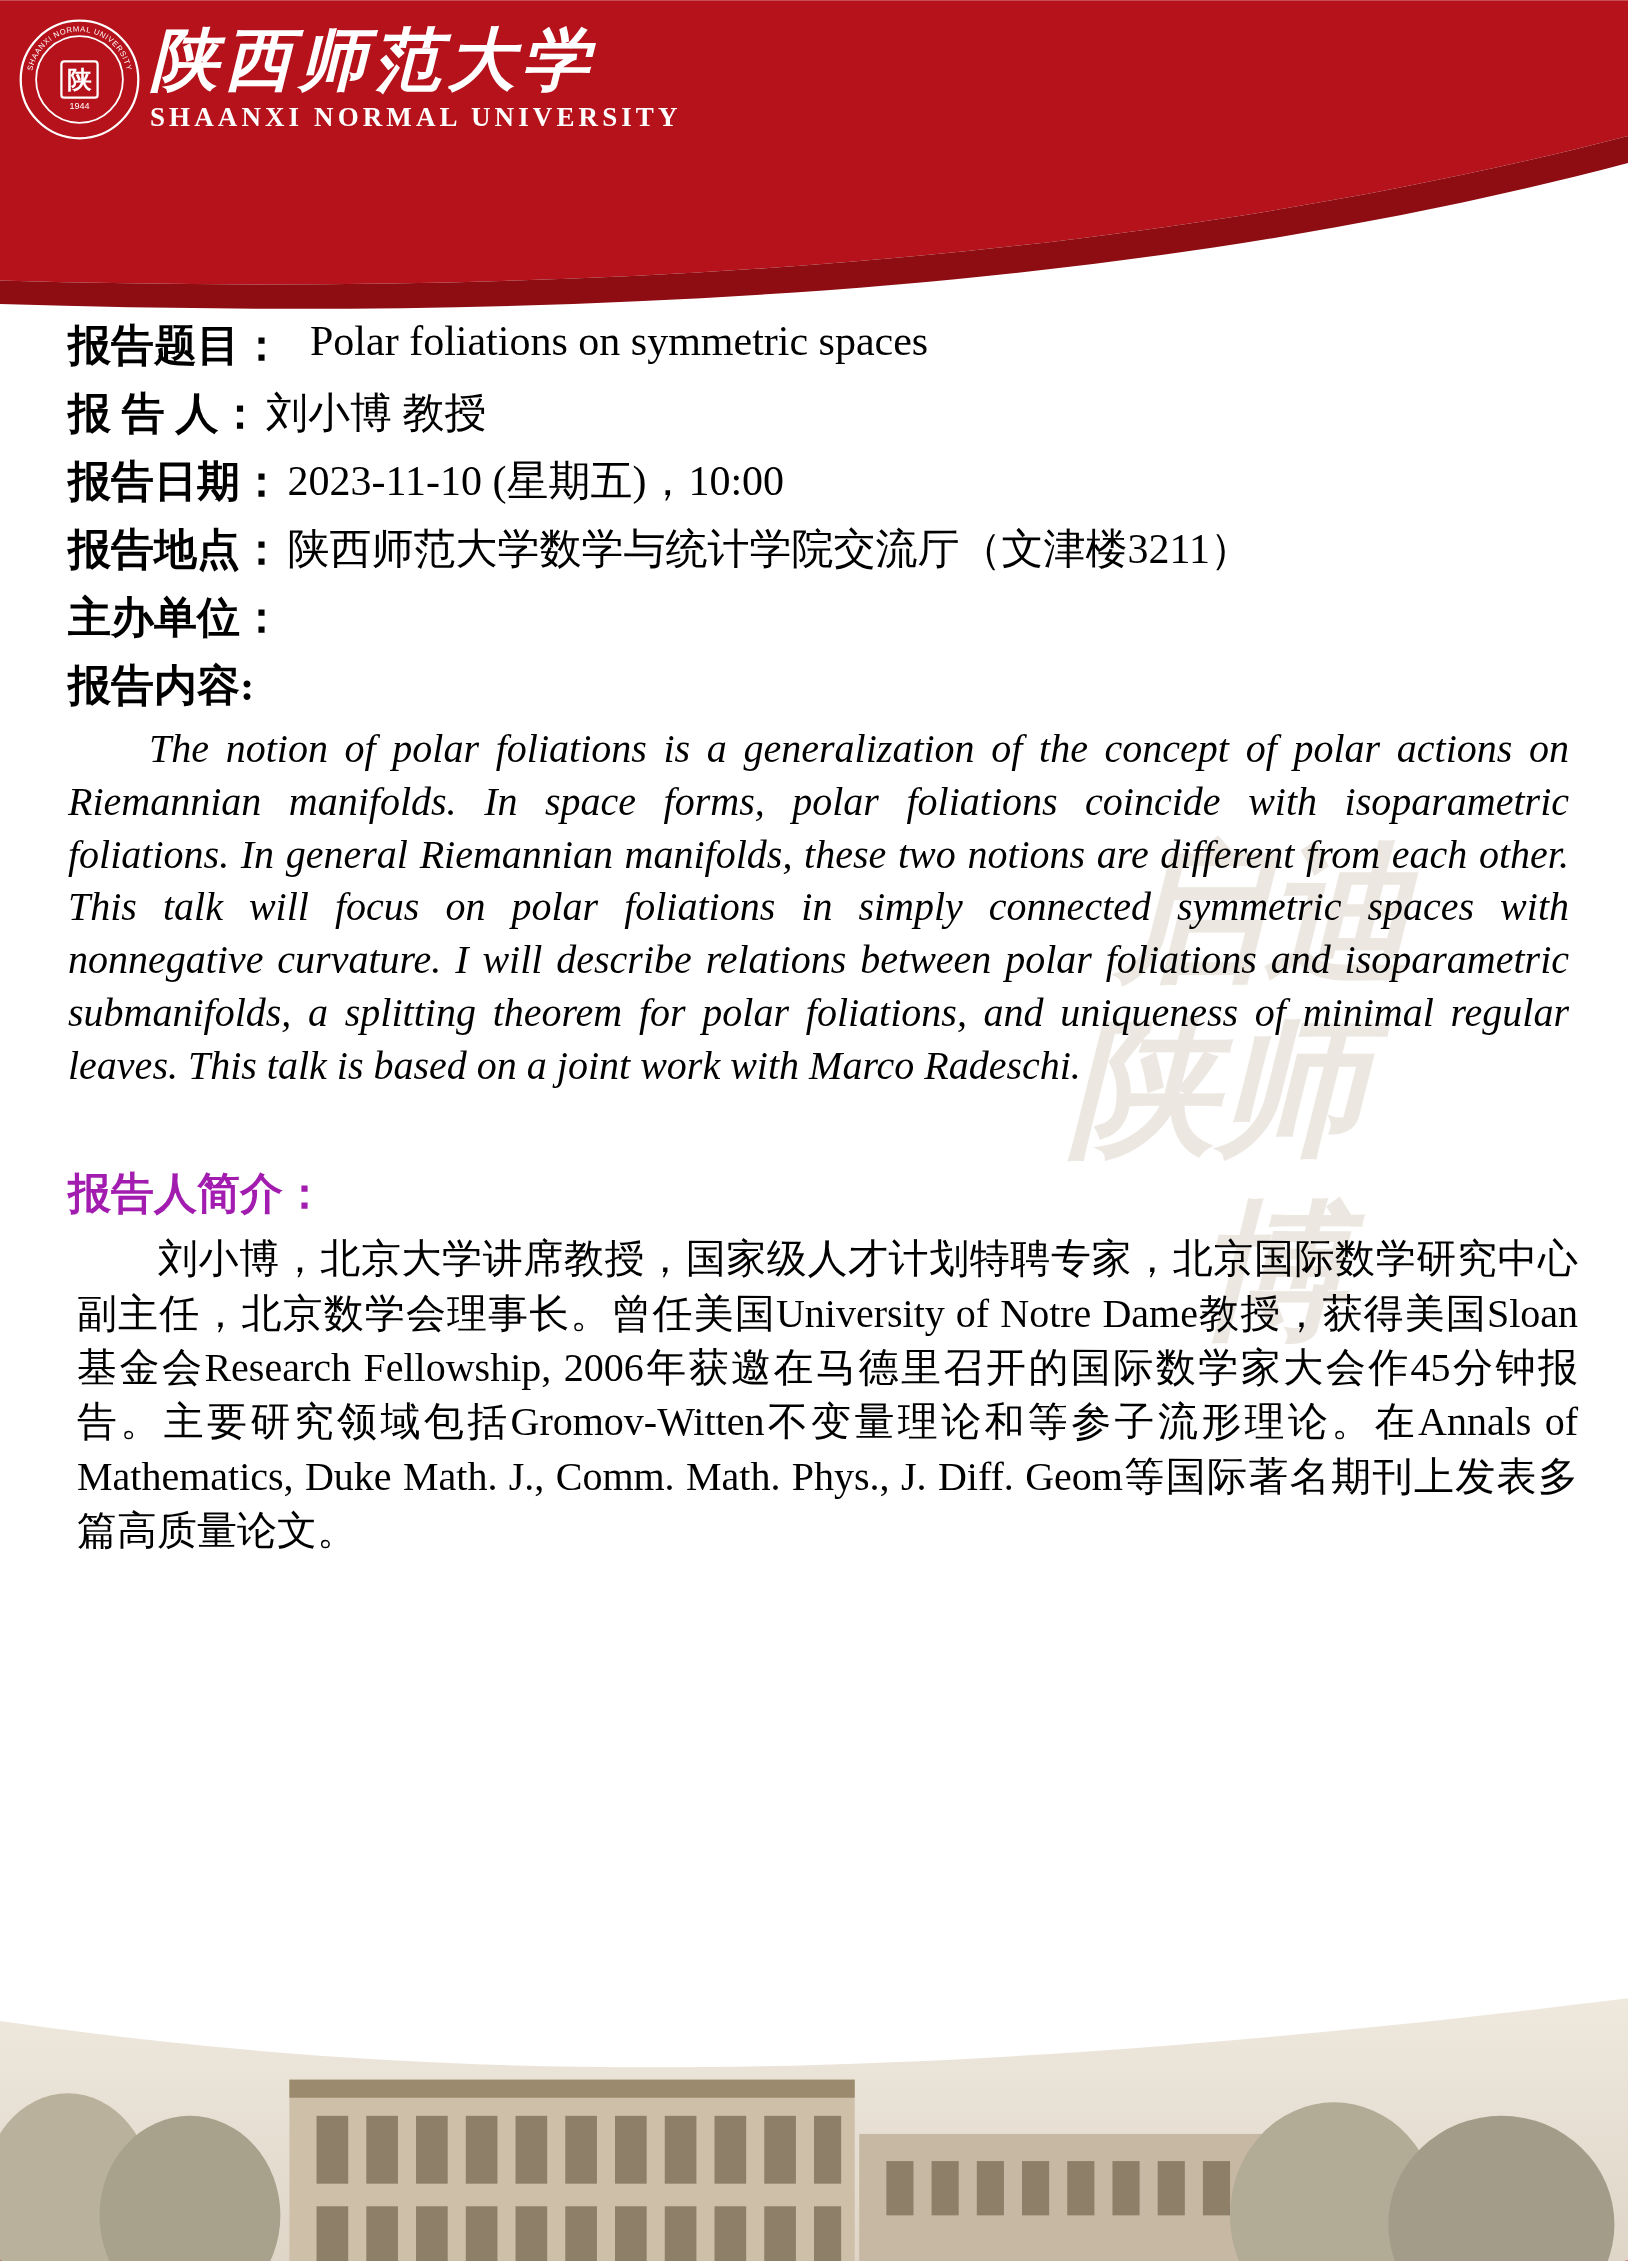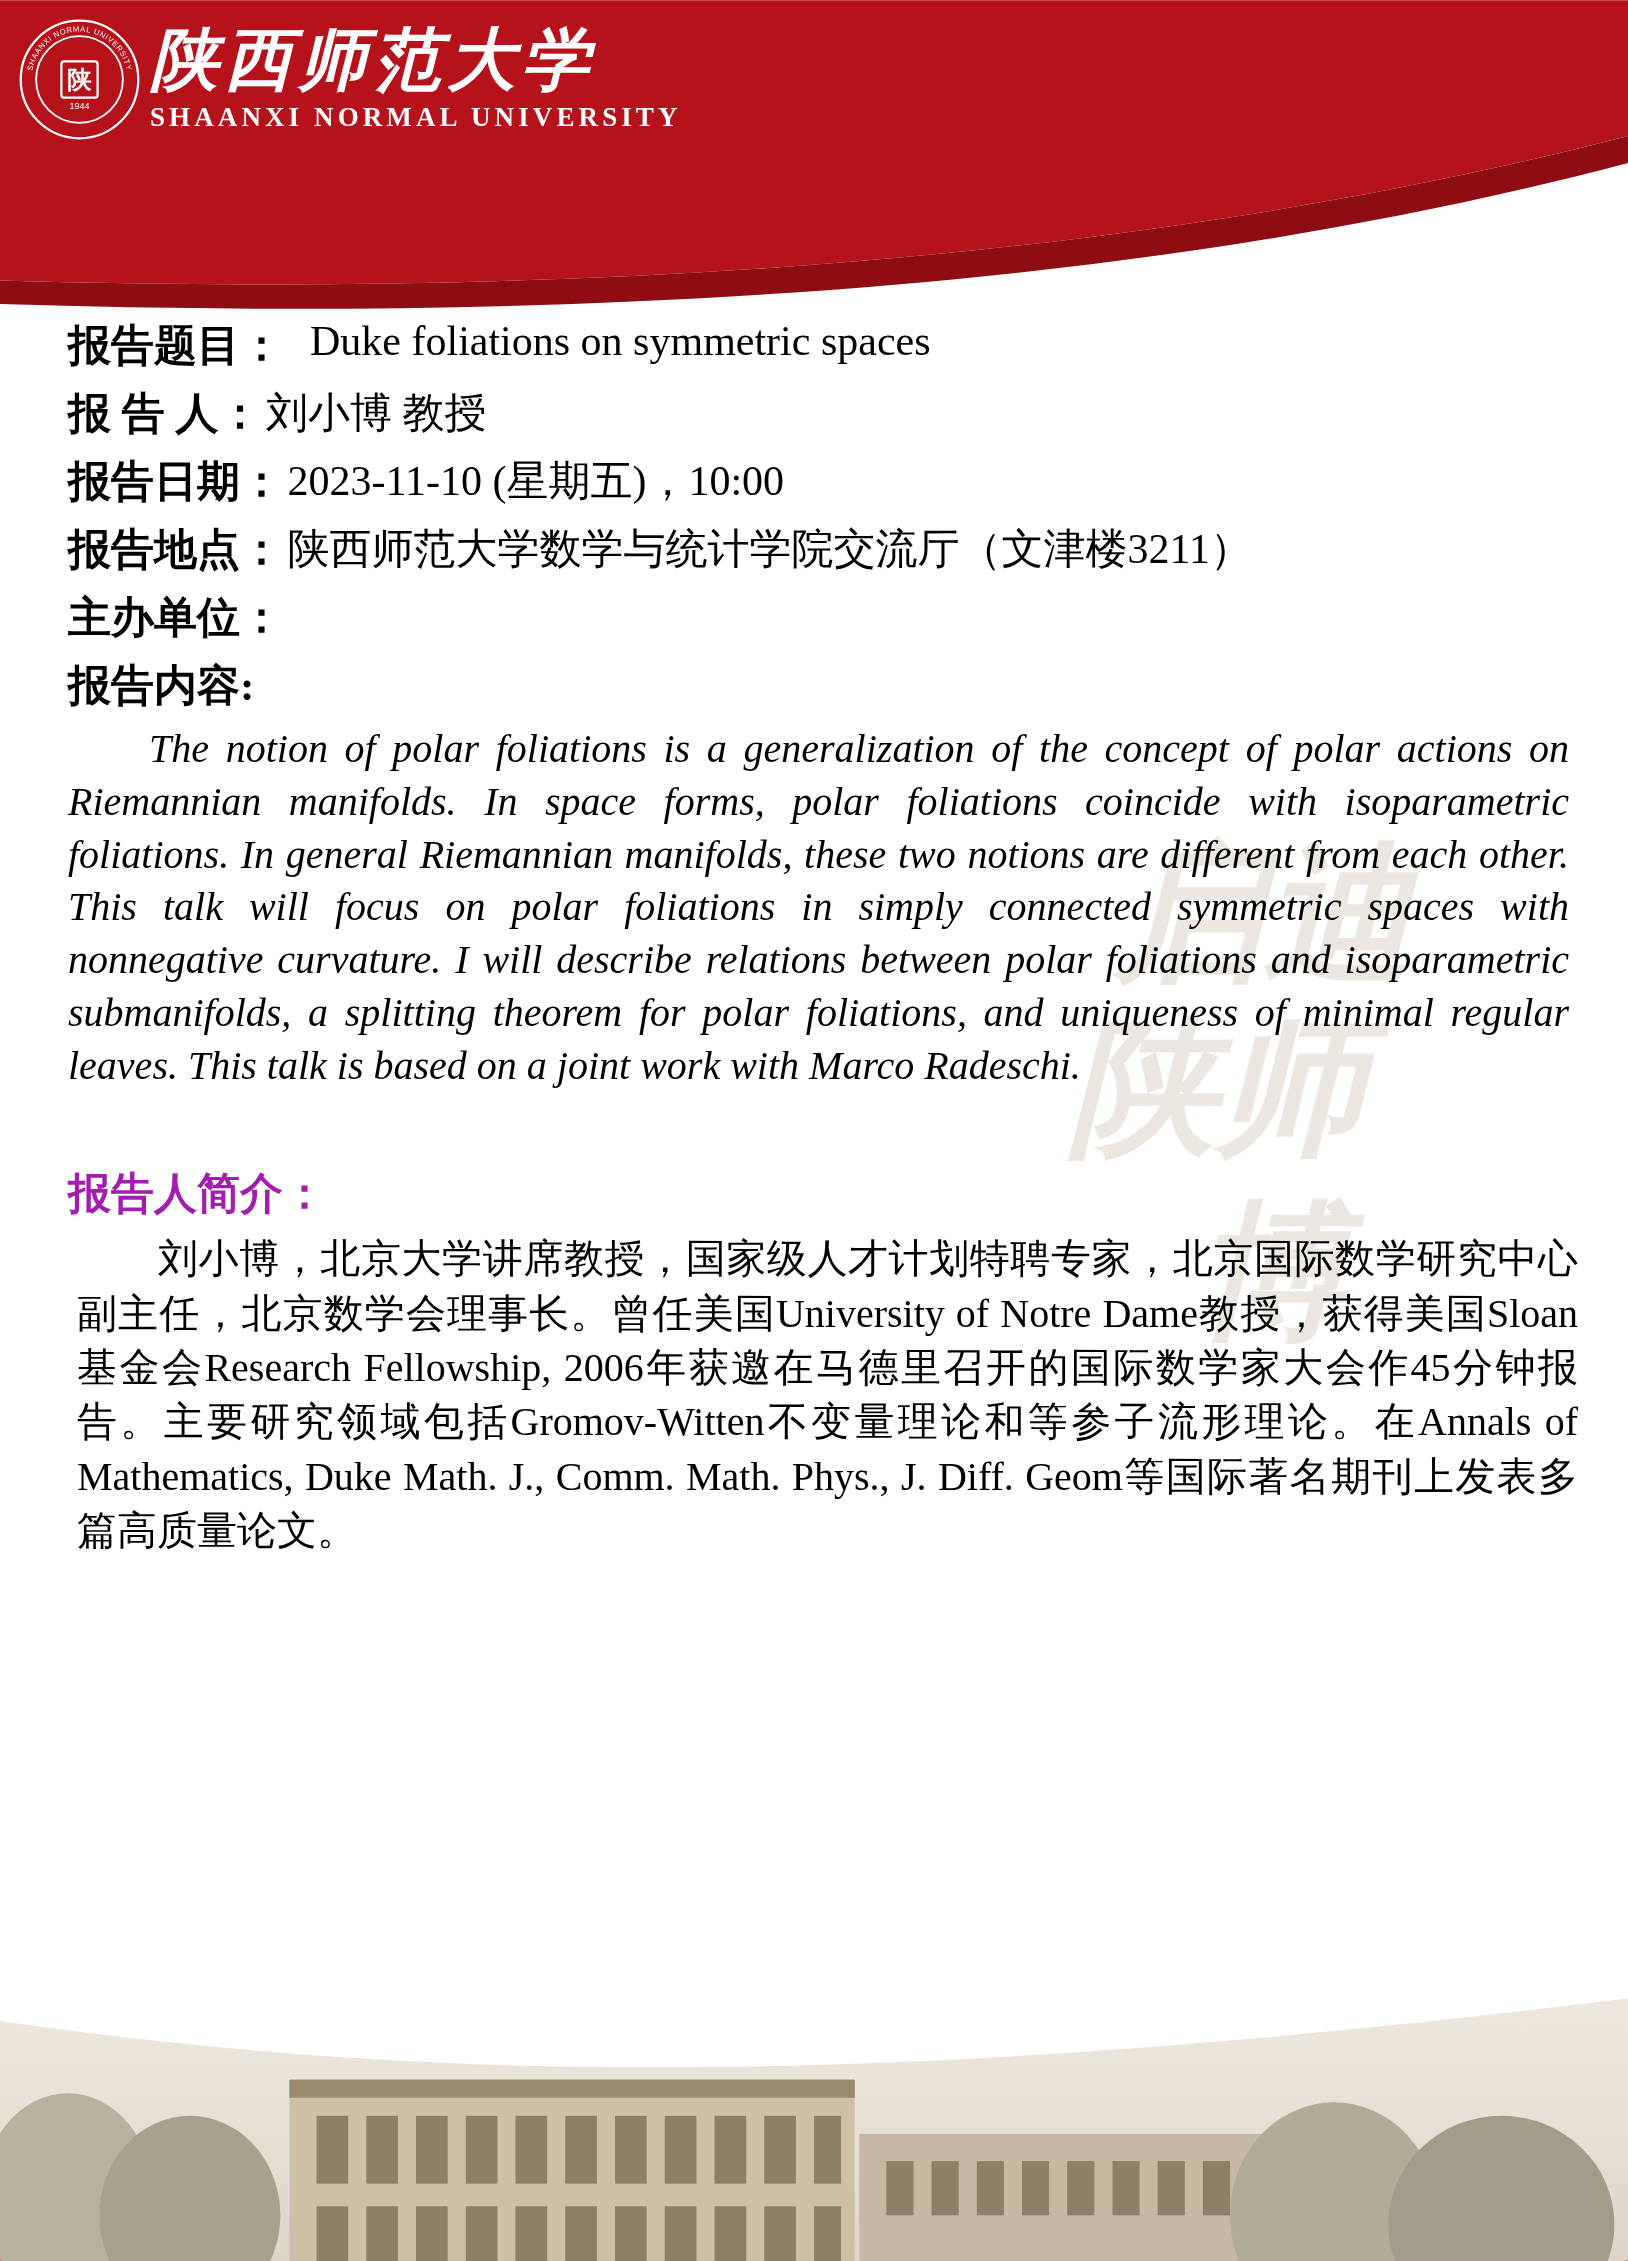--- a/index.html
+++ b/index.html
@@ -266,21 +266,21 @@
 
       <path d="M0,700 C800,880 1900,905 3600,700 L3600,900 L0,900 Z" fill="#b5121b"></path>
       <path d="M0,760 C800,930 1900,950 3600,760 L3600,900 L0,900 Z" fill="#8d0d13"></path>
     </svg>
   </div>
 
   <div class="content">
 
     <div class="meta-line">
       <span class="meta-label">报告题目：</span>
-      <span class="meta-value indent">Duke foliations on symmetric spaces</span>
+      <span class="meta-value indent">Polar foliations on symmetric spaces</span>
     </div>
 
     <div class="meta-line">
       <span class="meta-label">报 告 人：</span>
       <span class="meta-value">刘小博 教授</span>
     </div>
 
     <div class="meta-line">
       <span class="meta-label">报告日期：</span>
       <span class="meta-value">2023-11-10 (星期五)，10:00</span>

